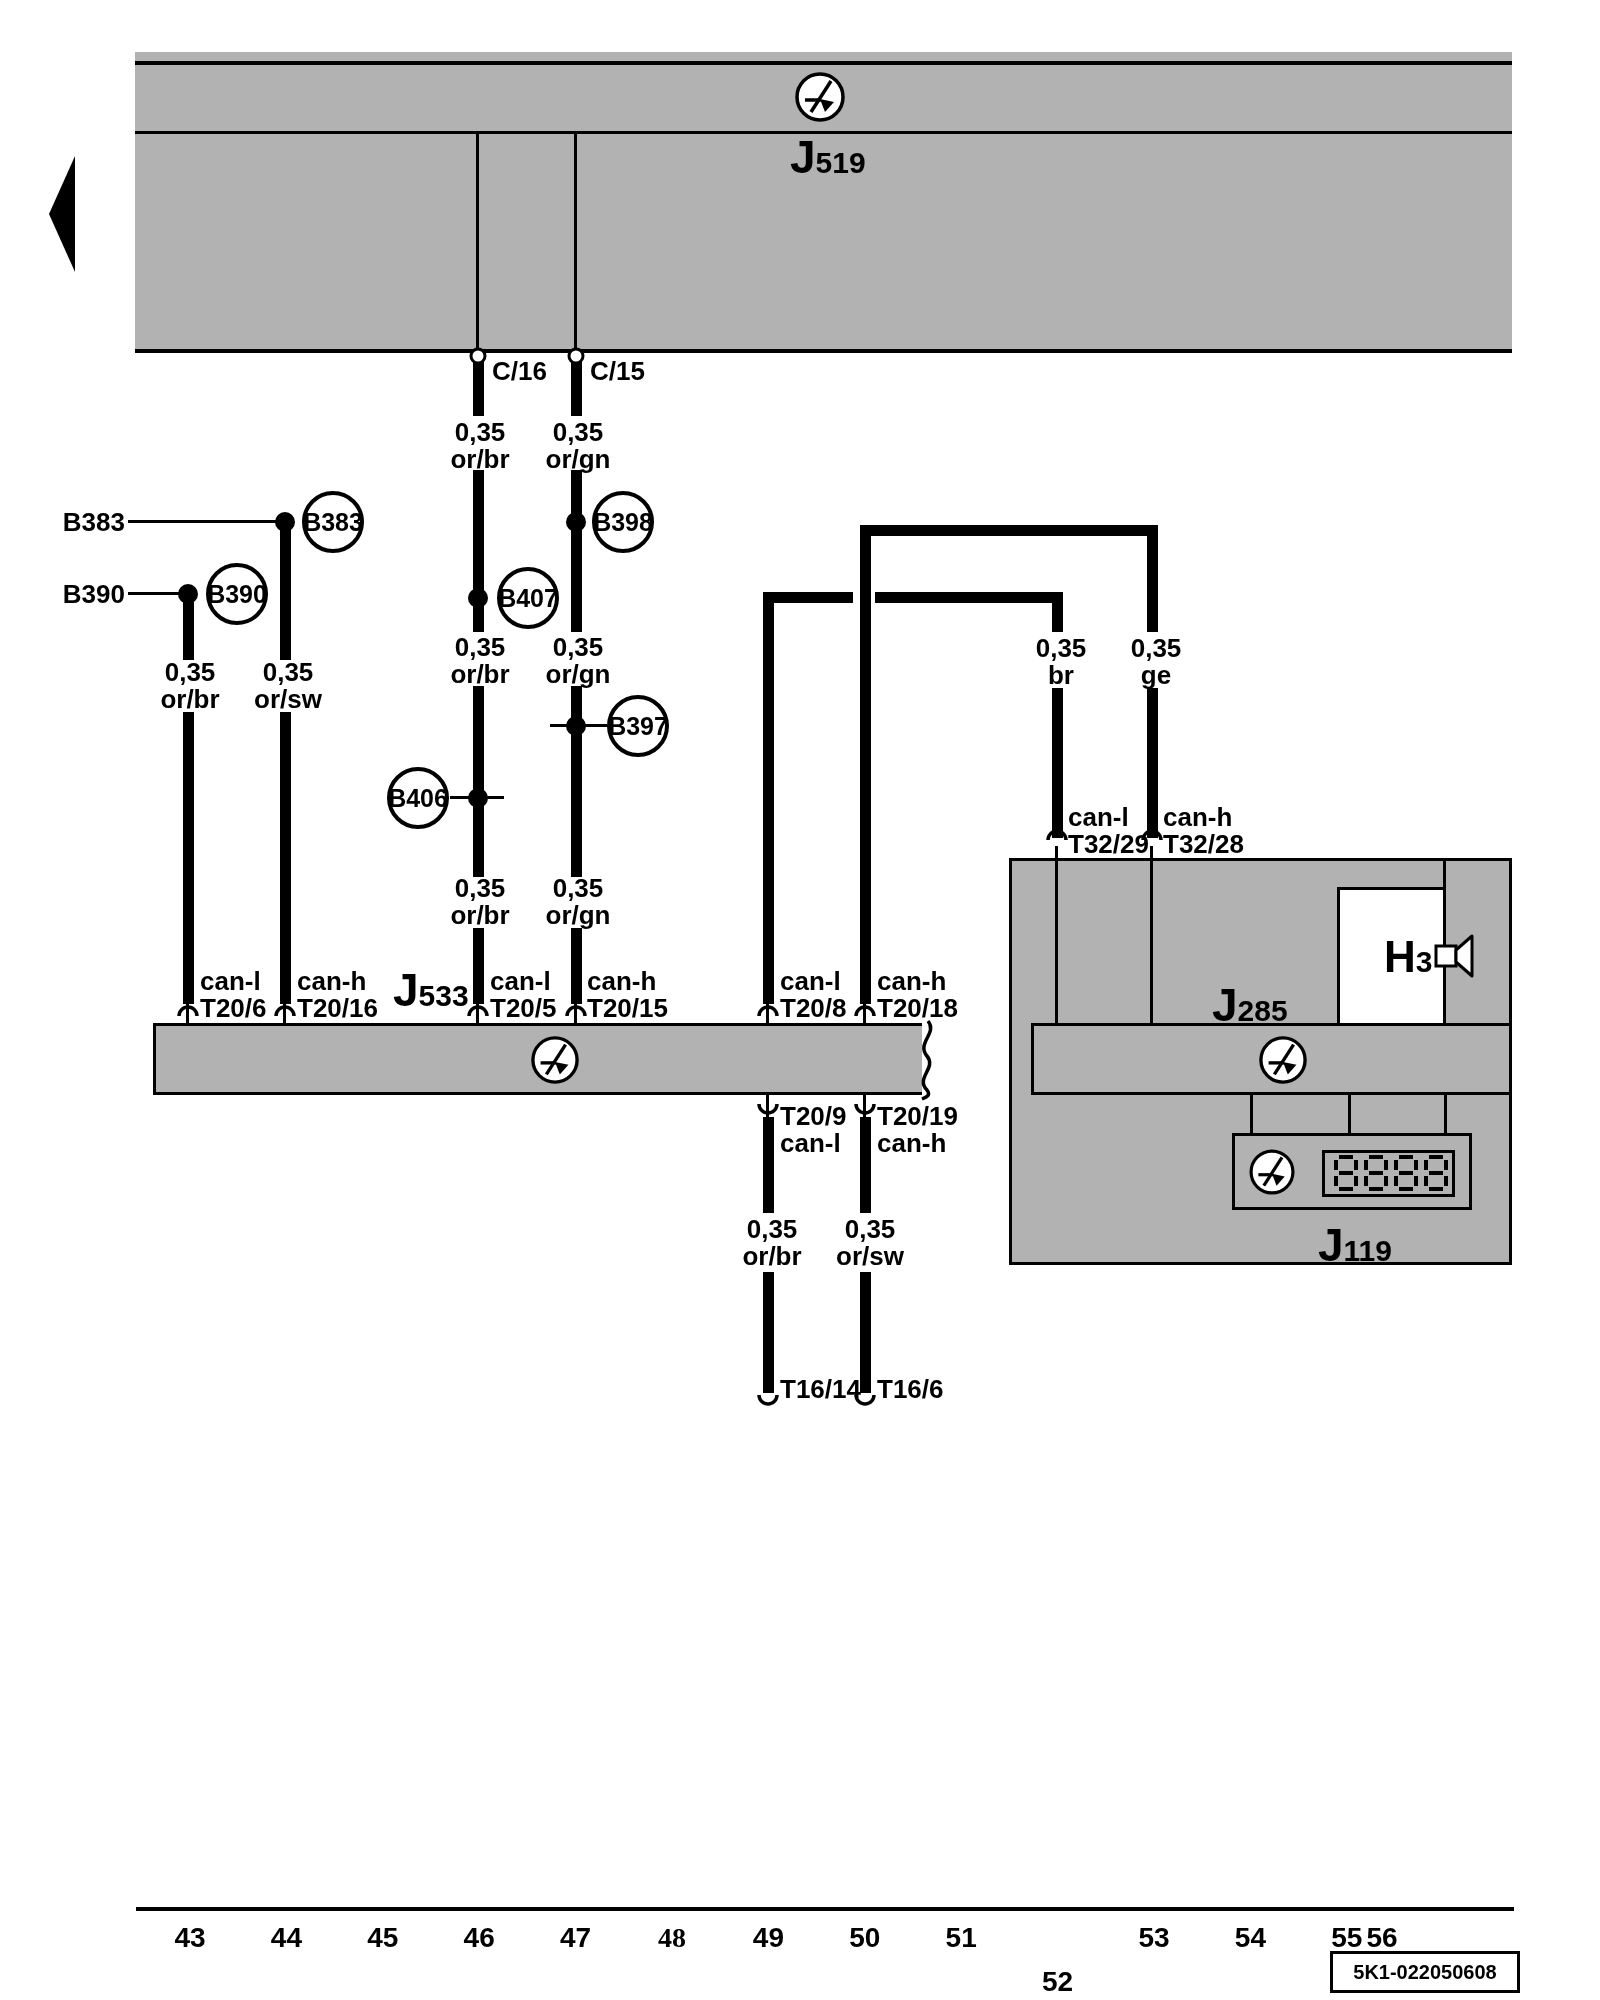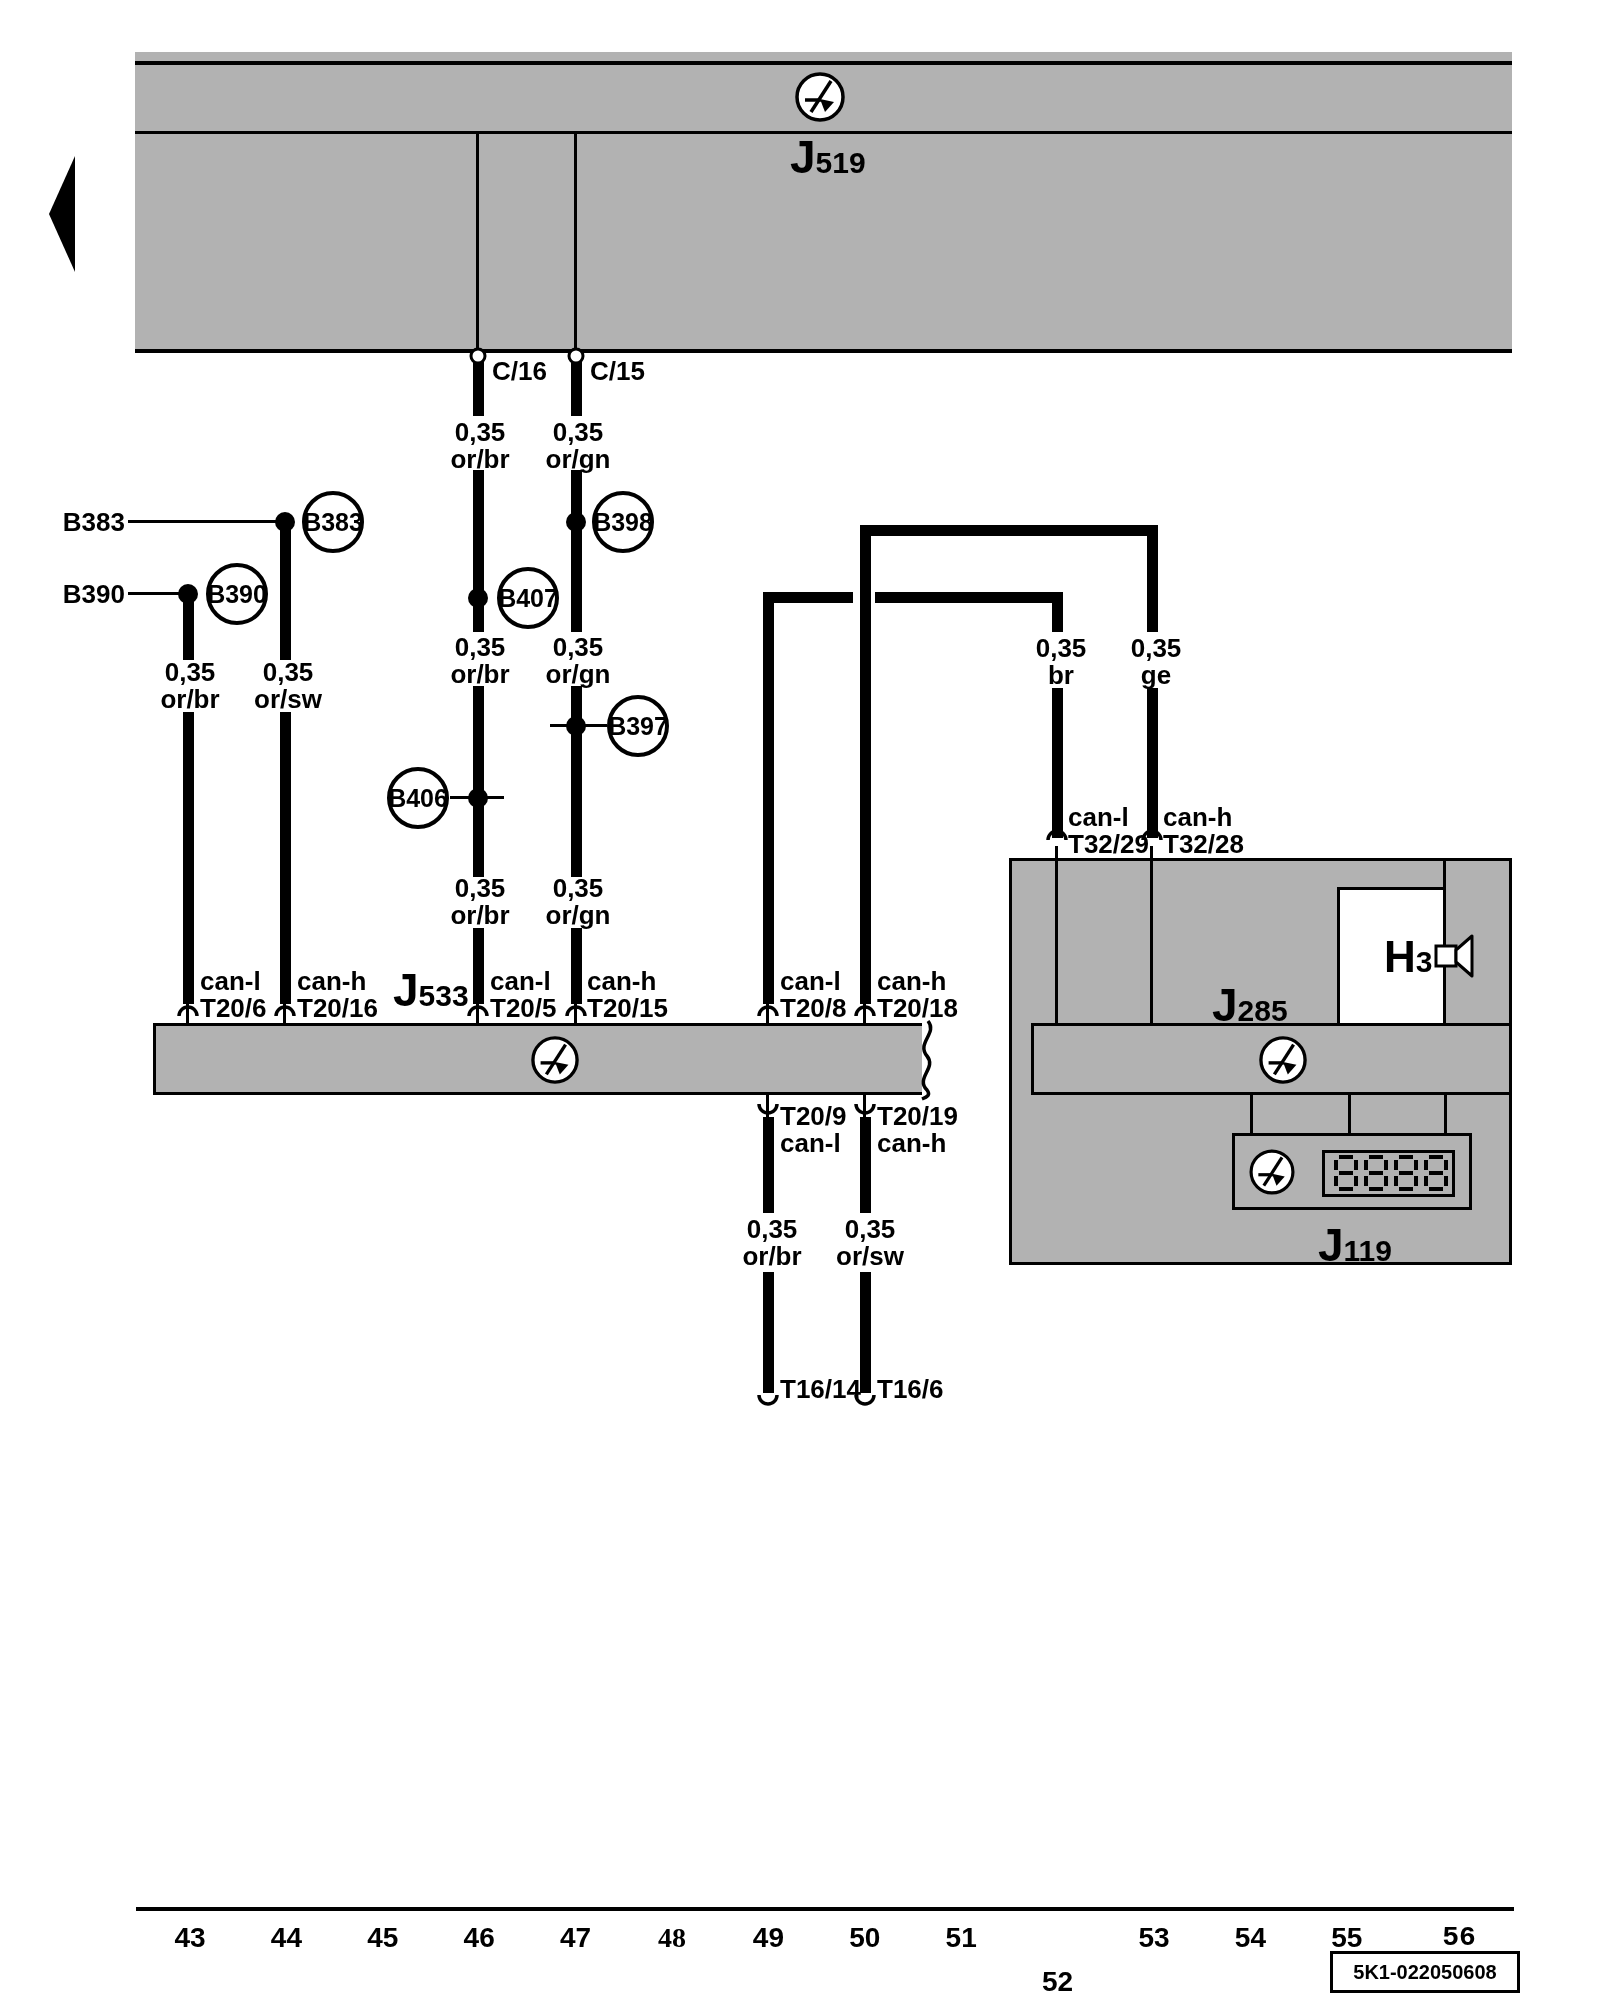--- a/index.html
+++ b/index.html
@@ -243,21 +243,21 @@
       <span class="scale-num" style="left: 479.2px;">46</span>
       <span class="scale-num" style="left: 575.6px;">47</span>
       <span class="scale-num" style="left: 672px; font-family: Liberation Serif, serif;">48</span>
       <span class="scale-num" style="left: 768.4px;">49</span>
       <span class="scale-num" style="left: 864.8px;">50</span>
       <span class="scale-num" style="left: 961.2px;">51</span>
       <span class="scale-num" style="left: 1057.6px; margin-top: 44px;">52</span>
       <span class="scale-num" style="left: 1154px;">53</span>
       <span class="scale-num" style="left: 1250.4px;">54</span>
       <span class="scale-num" style="left: 1346.8px;">55</span>
-      <span class="scale-num" style="left: 1459px; font-family: Liberation Mono, monospace;">56</span>
+      <span class="scale-num" style="left: 1382px;">56</span>
     </div>
   <div class="box3" style="left:1330px;top:1951px;width:190px;height:42px;display:flex;align-items:center;justify-content:center;">
     <span style="font-weight:bold;font-size:20px;">5K1-022050608</span>
   </div>
 
   <svg class="overlay" width="1600" height="2000" viewBox="0 0 1600 2000">
     <defs>
       <g id="ksym">
         <circle r="23" fill="#fff" stroke="#000" stroke-width="3.5"></circle>
         <line x1="-15" y1="3" x2="1" y2="3" stroke="#000" stroke-width="3.5"></line>

